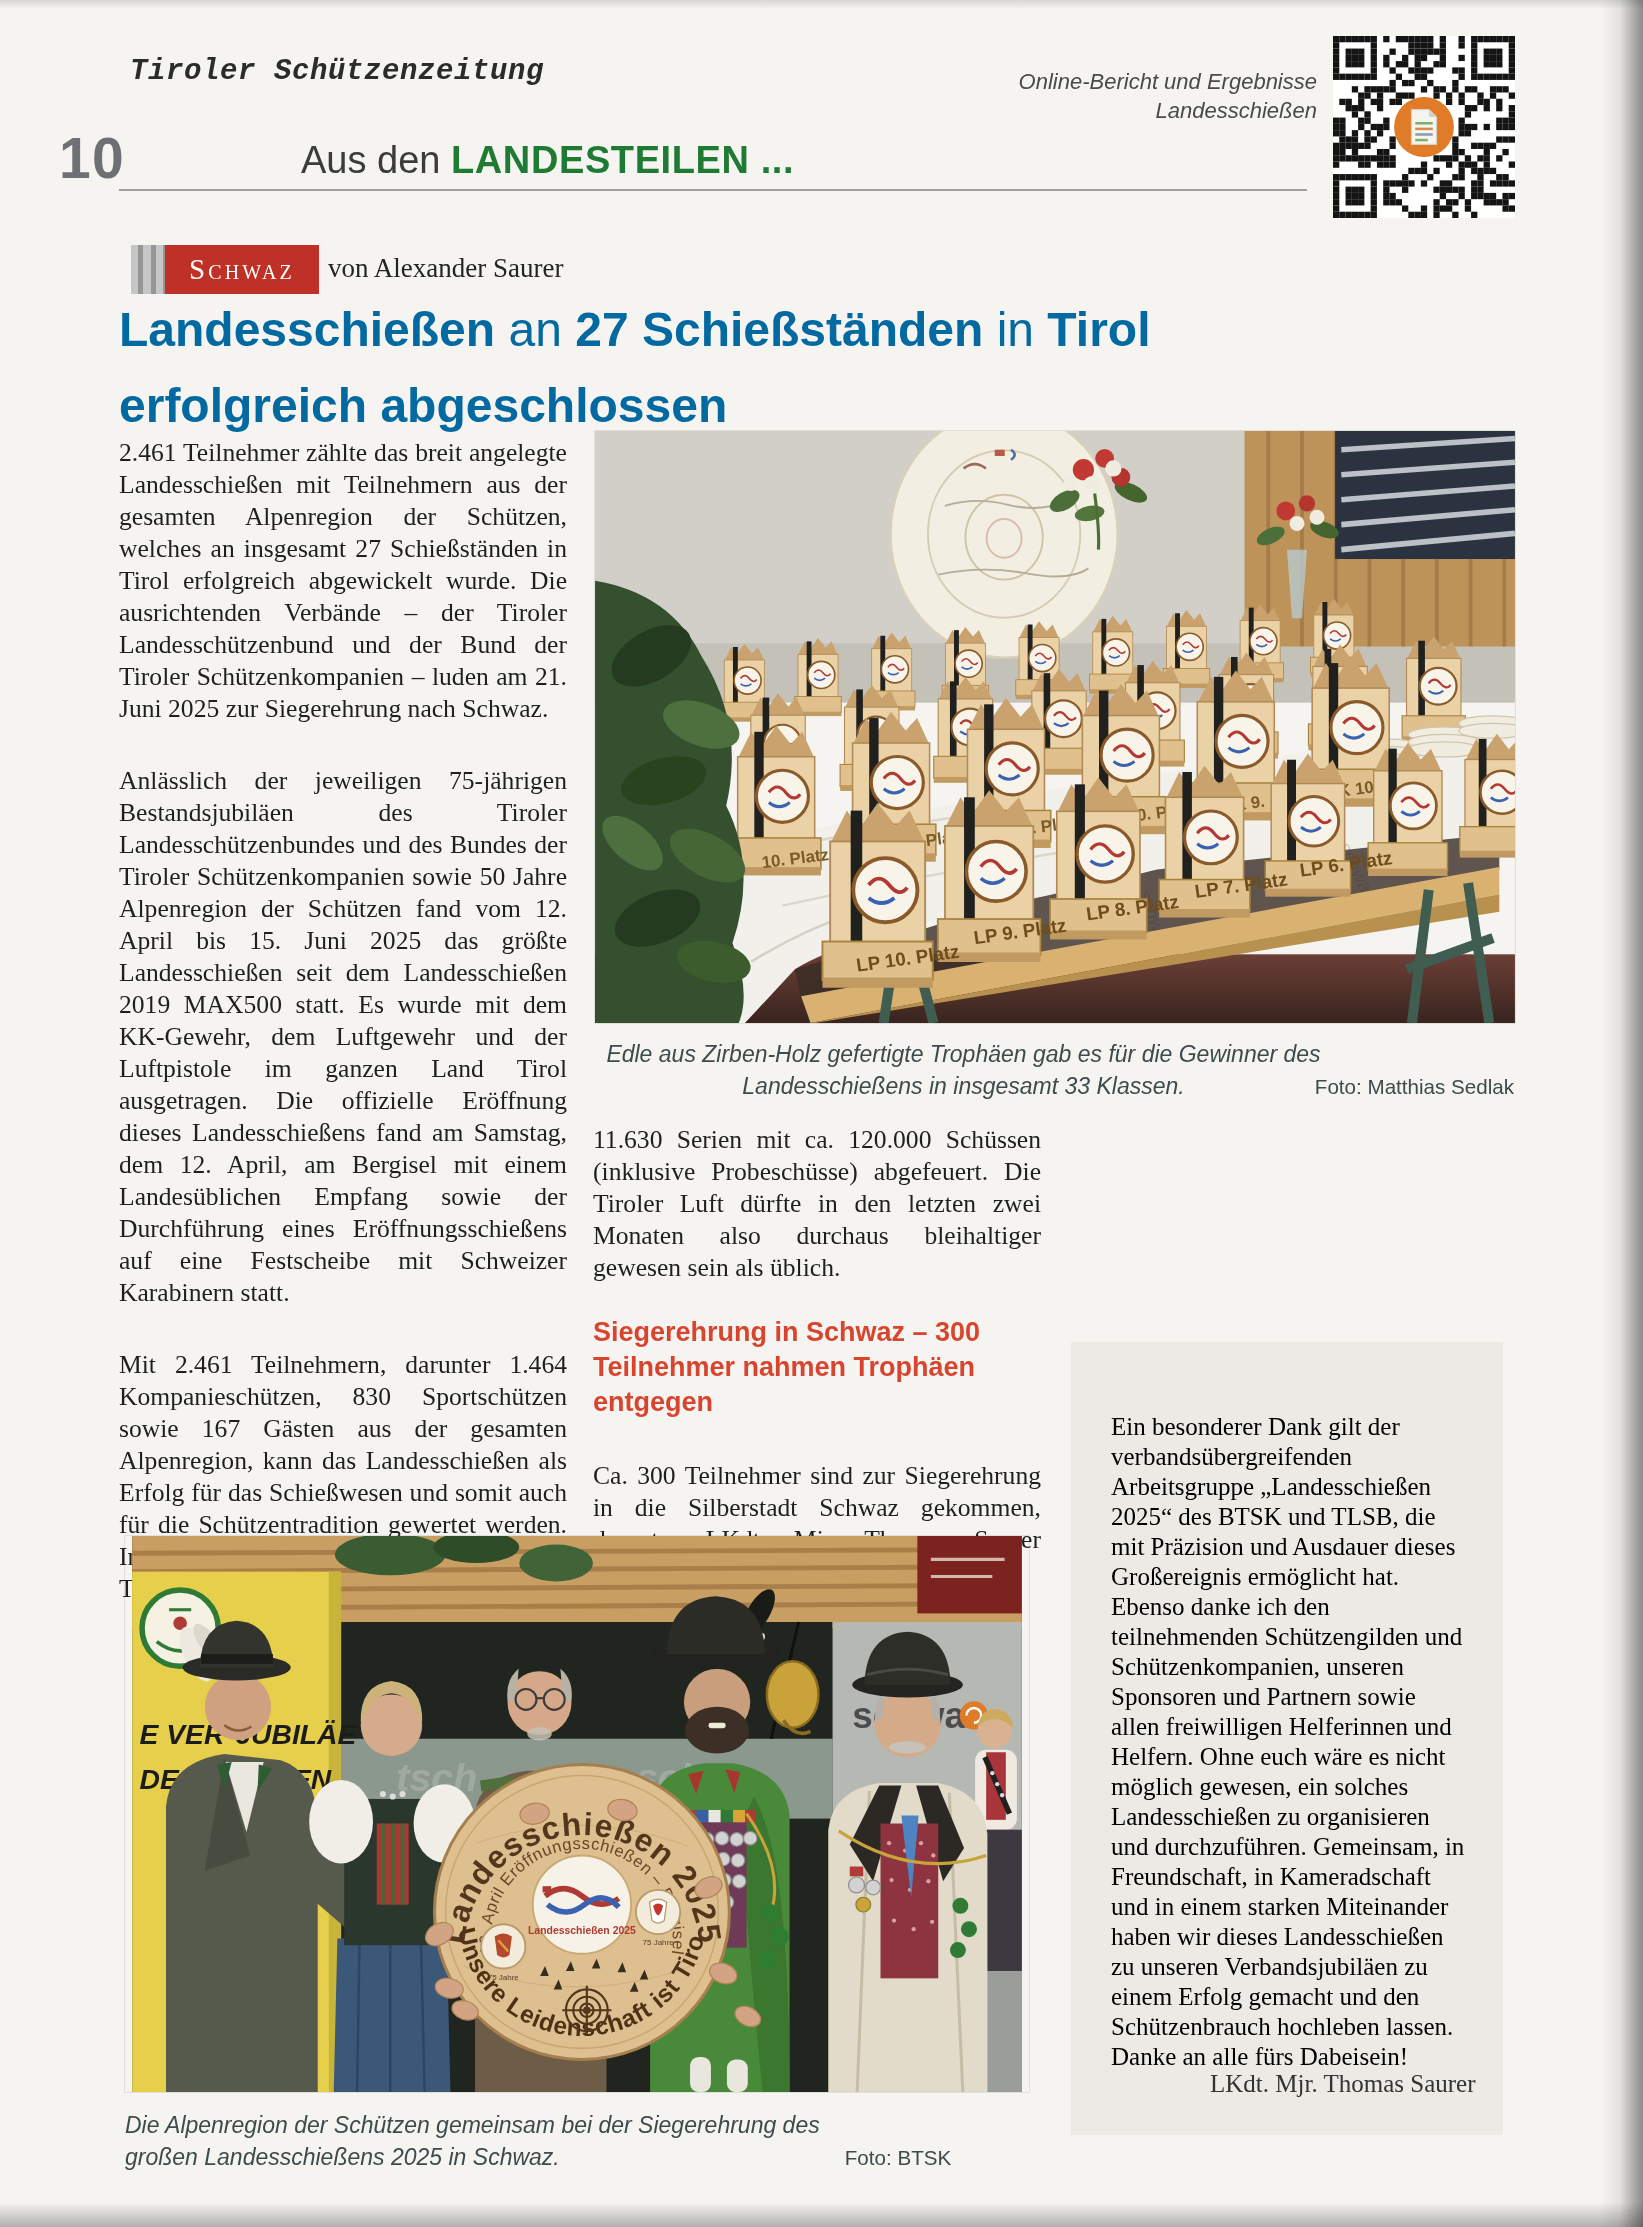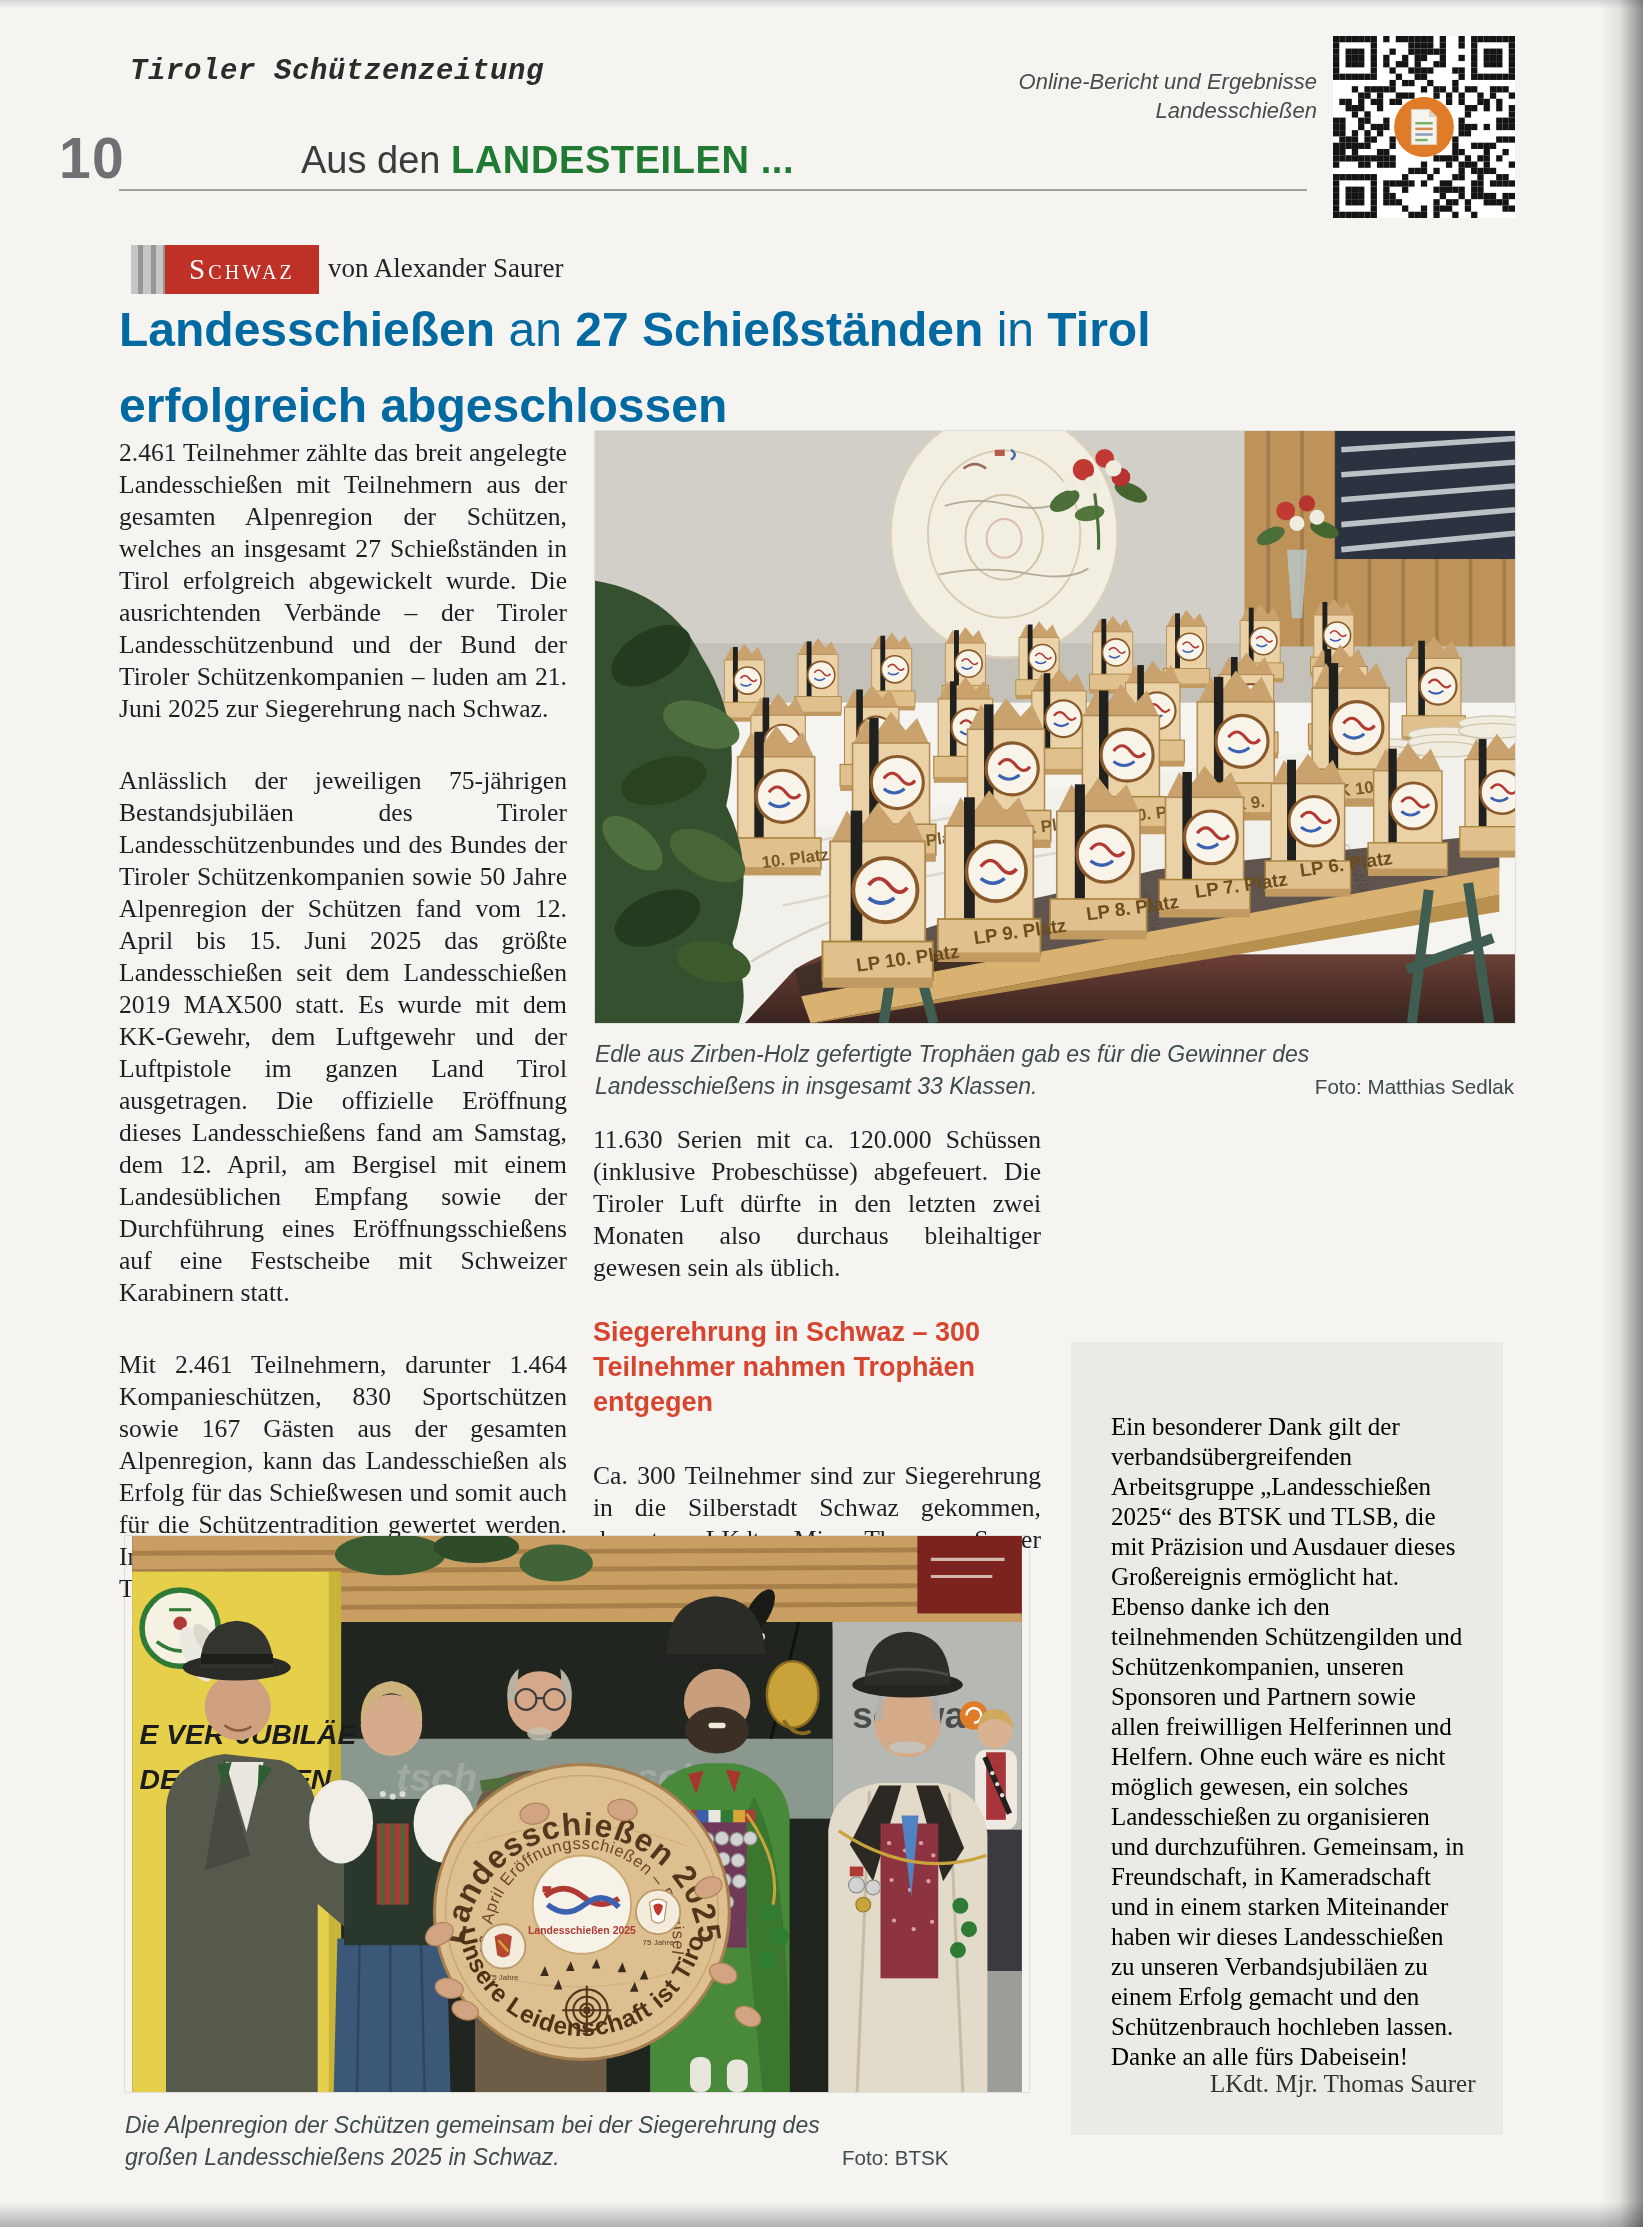--- a/index.html
+++ b/index.html
@@ -659,21 +659,21 @@
       <ellipse cx="90" cy="360" rx="70" ry="40" fill="#243b20" transform="rotate(-30 90 360)"></ellipse>
       <ellipse cx="170" cy="470" rx="64" ry="34" fill="#4e6f3e" transform="rotate(20 170 470)"></ellipse>
       <ellipse cx="110" cy="560" rx="70" ry="36" fill="#2a431f" transform="rotate(-15 110 560)"></ellipse>
       <ellipse cx="180" cy="680" rx="66" ry="34" fill="#476636" transform="rotate(28 180 680)"></ellipse>
       <ellipse cx="100" cy="780" rx="72" ry="40" fill="#243b20" transform="rotate(-22 100 780)"></ellipse>
       <ellipse cx="190" cy="850" rx="60" ry="32" fill="#3c5c2e" transform="rotate(12 190 850)"></ellipse>
       <ellipse cx="60" cy="660" rx="58" ry="30" fill="#4e6f3e" transform="rotate(40 60 660)"></ellipse>
     </g>
   </svg>
 
-  <div class="caption" style="left:595px;top:1038px;width:737px;">Edle aus Zirben-Holz gefertigte Trophäen gab es für die Gewinner des Landesschießens in insgesamt 33 Klassen.</div>
+  <div class="caption" style="left:595px;top:1038px;width:737px;text-align:center;">Edle aus Zirben-Holz gefertigte Trophäen gab es für die Gewinner des Landesschießens in insgesamt 33 Klassen.</div>
   <div class="credit" style="left:1286px;top:1075px;width:228px;text-align:right;">Foto: Matthias Sedlak</div>
 
   <svg class="photo" style="left:125px;top:1536px;" width="904" height="556" viewBox="0 0 1448 905" xmlns="http://www.w3.org/2000/svg">
     <defs>
       <path id="p2top" d="M550,740 A192,192 0 1 1 914,740" fill="none"></path>
       <path id="p2mid" d="M598,720 A148,148 0 1 1 866,720" fill="none"></path>
       <path id="p2bot" d="M532,650 A204,204 0 0 0 932,650" fill="none"></path>
     </defs>
 
     <rect x="0" y="0" width="1448" height="905" fill="#242a24"></rect>
@@ -951,19 +951,19 @@
       <ellipse cx="938" cy="572" rx="23" ry="16" transform="rotate(-24 938 572)"></ellipse>
       <ellipse cx="962" cy="712" rx="23" ry="16" transform="rotate(20 962 712)"></ellipse>
       <ellipse cx="1002" cy="782" rx="22" ry="15" transform="rotate(26 1002 782)"></ellipse>
     </g>
 
     <rect x="908" y="848" width="34" height="57" rx="14" fill="#e9e6dd"></rect>
     <rect x="968" y="852" width="34" height="53" rx="14" fill="#e9e6dd"></rect>
   </svg>
 
   <div class="caption" style="left:125px;top:2109px;width:749px;">Die Alpenregion der Schützen gemeinsam bei der Siegerehrung des großen Landesschießens 2025 in Schwaz.</div>
-  <div class="credit" style="left:842px;top:2146px;width:228px;text-align:left;">Foto: BTSK</div>
+  <div class="credit" style="left:784px;top:2146px;width:228px;text-align:center;">Foto: BTSK</div>
 
   <div class="edge-t"></div>
   <div class="edge-r"></div>
   <div class="edge-b"></div>
 </div>
 
 
 </body></html>

